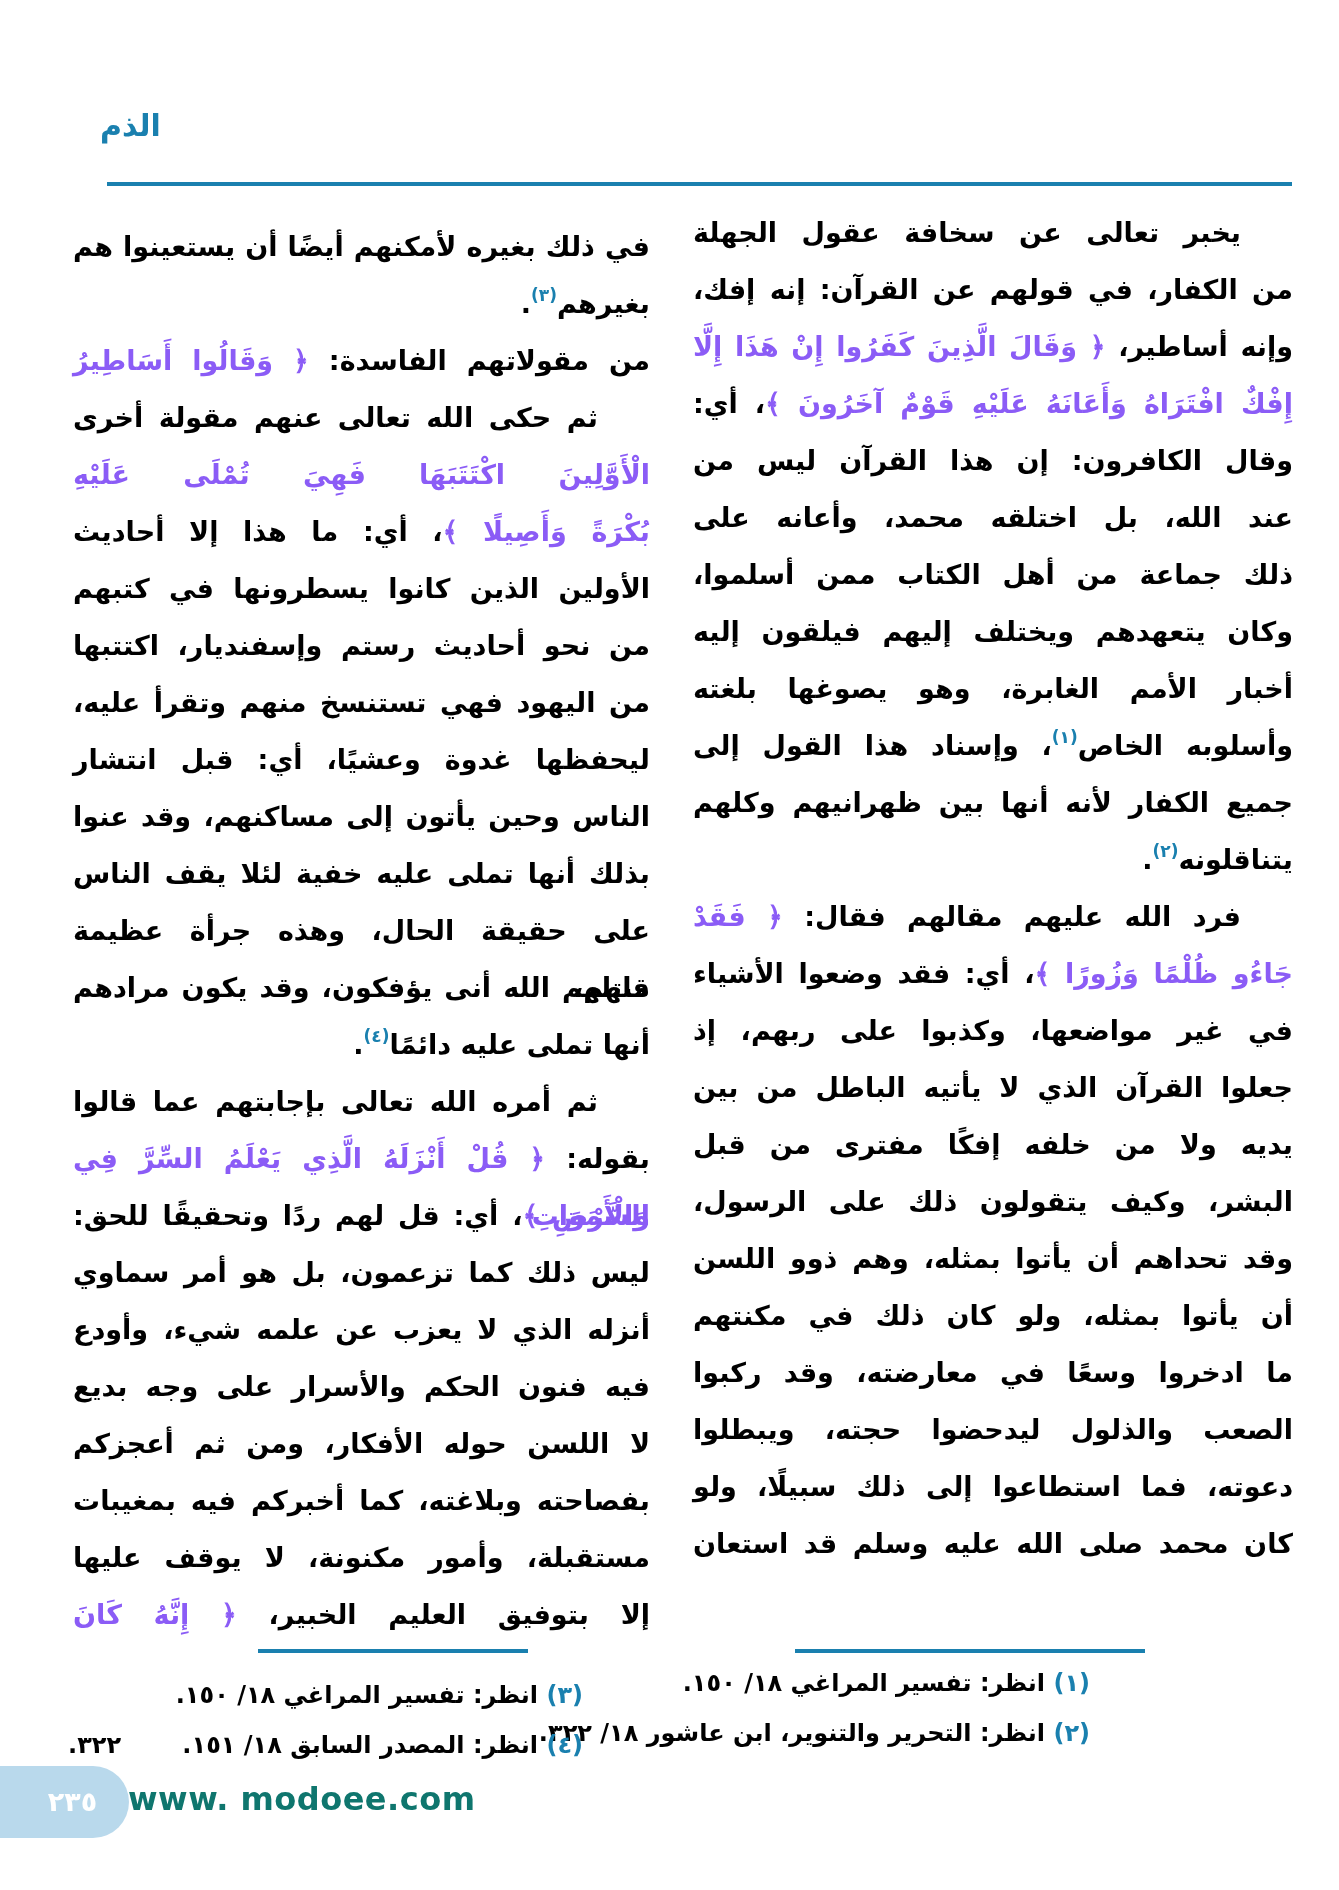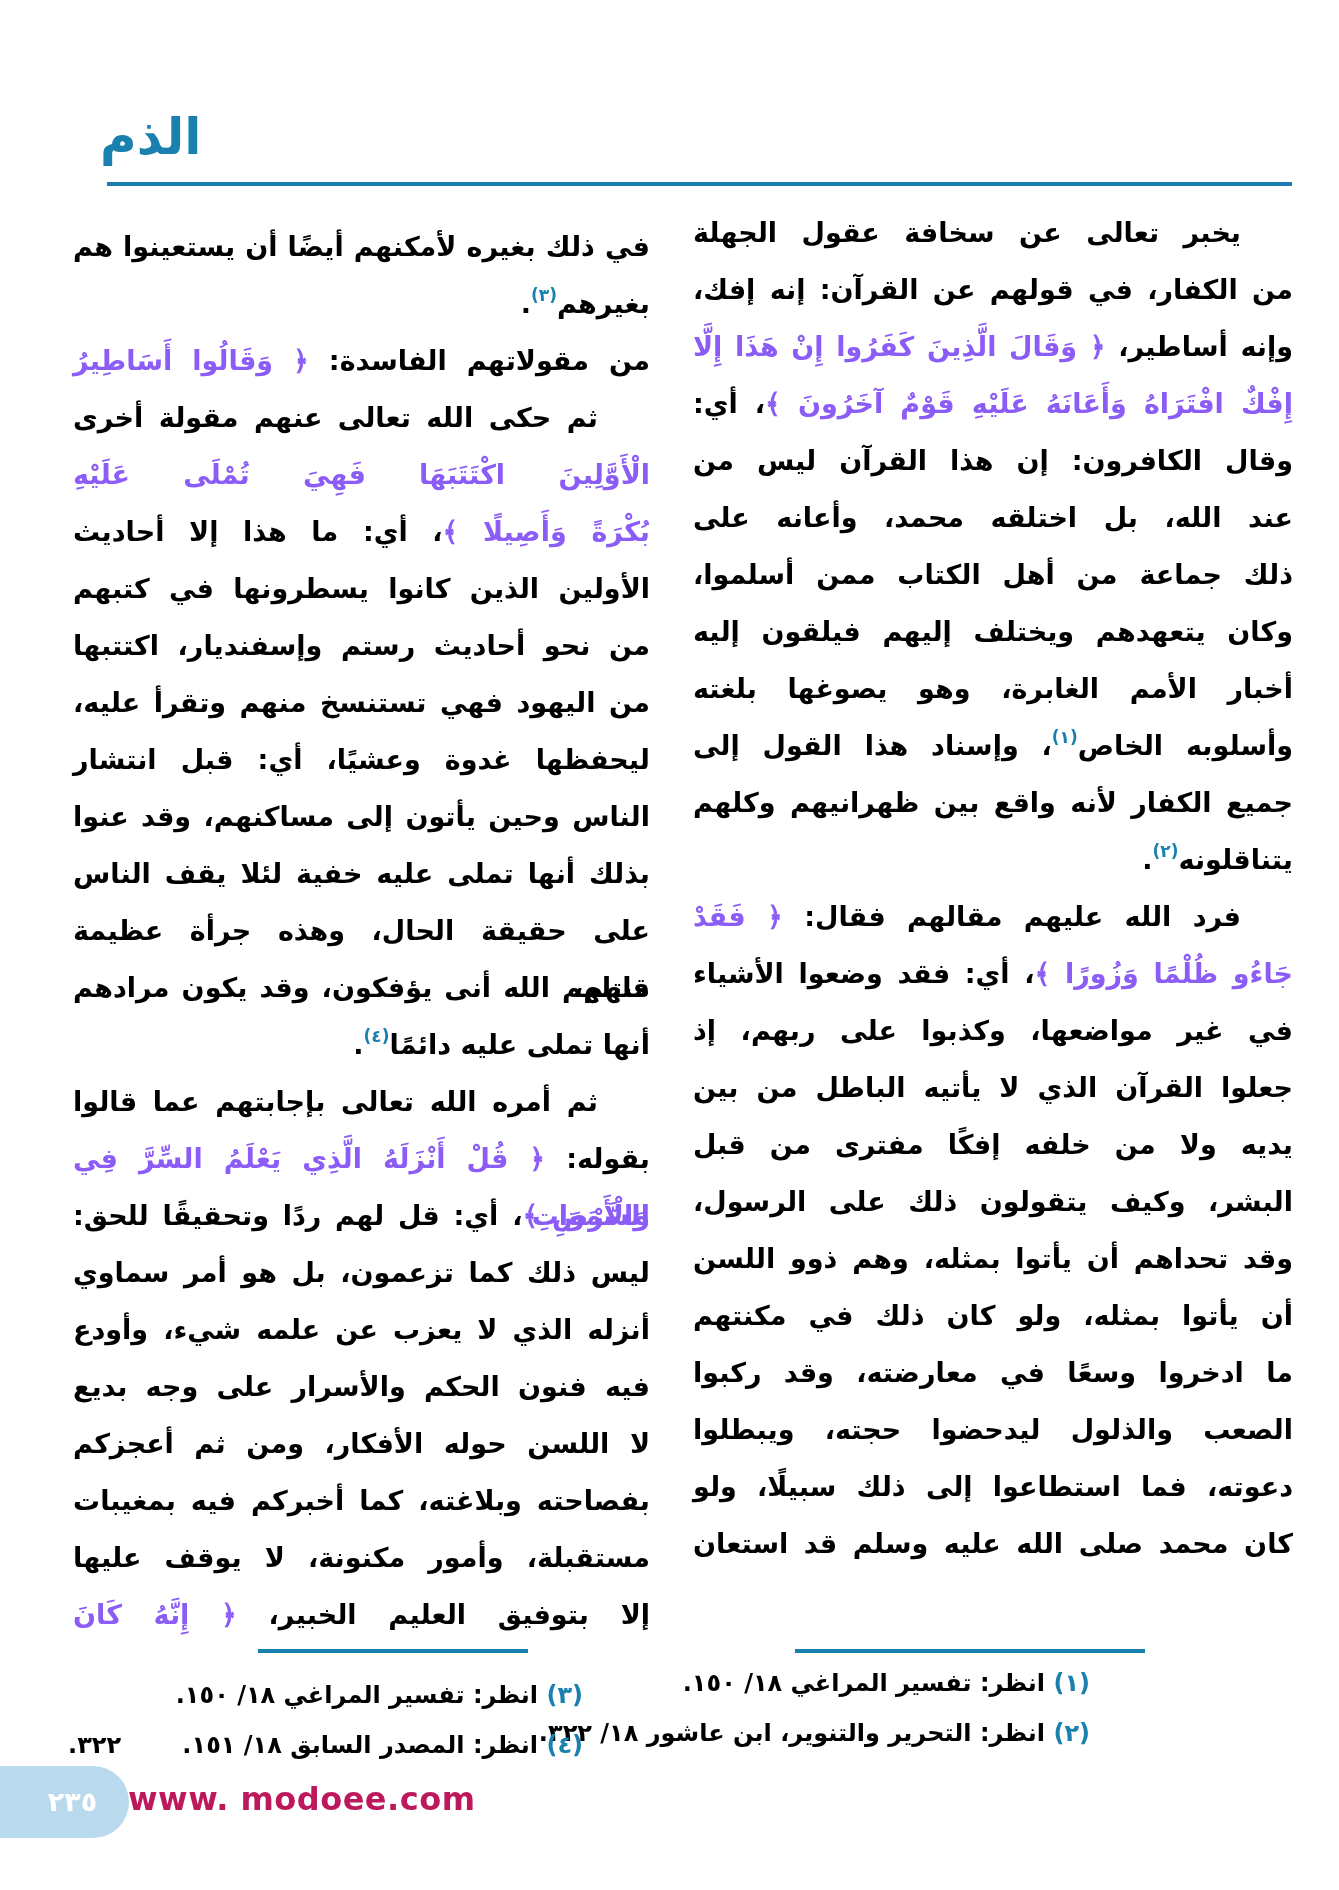--- a/index.html
+++ b/index.html
@@ -6,21 +6,21 @@
   .page{
     position:relative;
     width:1339px;height:1890px;
     background:#ffffff;
     font-family:"DejaVu Sans",sans-serif;
     direction:rtl;
     overflow:hidden;
   }
   .header-title{
     position:absolute;left:100px;top:108px;
-    font-size:50px;font-weight:bold;color:#1a80af;
+    font-size:30px;font-weight:bold;color:#1a80af;
   }
   .header-rule{
     position:absolute;left:107px;top:182px;width:1185px;height:4px;
     background:#1a80af;
   }
   .columns{
     position:absolute;top:204px;left:73px;width:1220px;
     display:grid;direction:rtl;
     grid-template-columns:600px 577px;column-gap:43px;
   }
@@ -53,21 +53,21 @@
   .fn-num{color:#1a80af;}
   .fn-tail{color:#000;}
   .page-tab{
     position:absolute;left:0;top:1766px;width:113px;height:72px;
     background:#b9d9ec;border-radius:0 36px 36px 0;
     text-align:center;line-height:72px;
     color:#ffffff;font-size:27px;font-weight:bold;padding-left:16px;
   }
   .site-url{
     position:absolute;left:128px;top:1780px;
-    color:#be185d;font-size:32px;font-weight:bold;
+    color:#0f766e;font-size:32px;font-weight:bold;
     direction:ltr;letter-spacing:0.5px;
   }
 </style>
 </head>
 <body>
 
 <div class="page">
 
   <div class="header-title">الذم</div>
   <div class="header-rule"></div>
@@ -77,21 +77,21 @@
         <div class="line indent"><span>يخبر تعالى عن سخافة عقول الجهلة</span></div>
         <div class="line"><span>من الكفار، في قولهم عن القرآن: إنه إفك،</span></div>
         <div class="line"><span>وإنه أساطير، </span><span class="seg-q">﴿ وَقَالَ الَّذِينَ كَفَرُوا إِنْ هَذَا إِلَّا</span></div>
         <div class="line"><span class="seg-q">إِفْكٌ افْتَرَاهُ وَأَعَانَهُ عَلَيْهِ قَوْمٌ آخَرُونَ ﴾</span><span>، أي:</span></div>
         <div class="line"><span>وقال الكافرون: إن هذا القرآن ليس من</span></div>
         <div class="line"><span>عند الله، بل اختلقه محمد، وأعانه على</span></div>
         <div class="line"><span>ذلك جماعة من أهل الكتاب ممن أسلموا،</span></div>
         <div class="line"><span>وكان يتعهدهم ويختلف إليهم فيلقون إليه</span></div>
         <div class="line"><span>أخبار الأمم الغابرة، وهو يصوغها بلغته</span></div>
         <div class="line"><span>وأسلوبه الخاص</span><span class="seg-r">(١)</span><span>، وإسناد هذا القول إلى</span></div>
-        <div class="line"><span>جميع الكفار لأنه واقع بين ظهرانيهم وكلهم</span></div>
+        <div class="line"><span>جميع الكفار لأنه أنها بين ظهرانيهم وكلهم</span></div>
         <div class="line end"><span>يتناقلونه</span><span class="seg-r">(٢)</span><span>.</span></div>
         <div class="line indent"><span>فرد الله عليهم مقالهم فقال: </span><span class="seg-q">﴿ فَقَدْ</span></div>
         <div class="line"><span class="seg-q">جَاءُو ظُلْمًا وَزُورًا ﴾</span><span>، أي: فقد وضعوا الأشياء</span></div>
         <div class="line"><span>في غير مواضعها، وكذبوا على ربهم، إذ</span></div>
         <div class="line"><span>جعلوا القرآن الذي لا يأتيه الباطل من بين</span></div>
         <div class="line"><span>يديه ولا من خلفه إفكًا مفترى من قبل</span></div>
         <div class="line"><span>البشر، وكيف يتقولون ذلك على الرسول،</span></div>
         <div class="line"><span>وقد تحداهم أن يأتوا بمثله، وهم ذوو اللسن</span></div>
         <div class="line"><span>أن يأتوا بمثله، ولو كان ذلك في مكنتهم</span></div>
         <div class="line"><span>ما ادخروا وسعًا في معارضته، وقد ركبوا</span></div>

